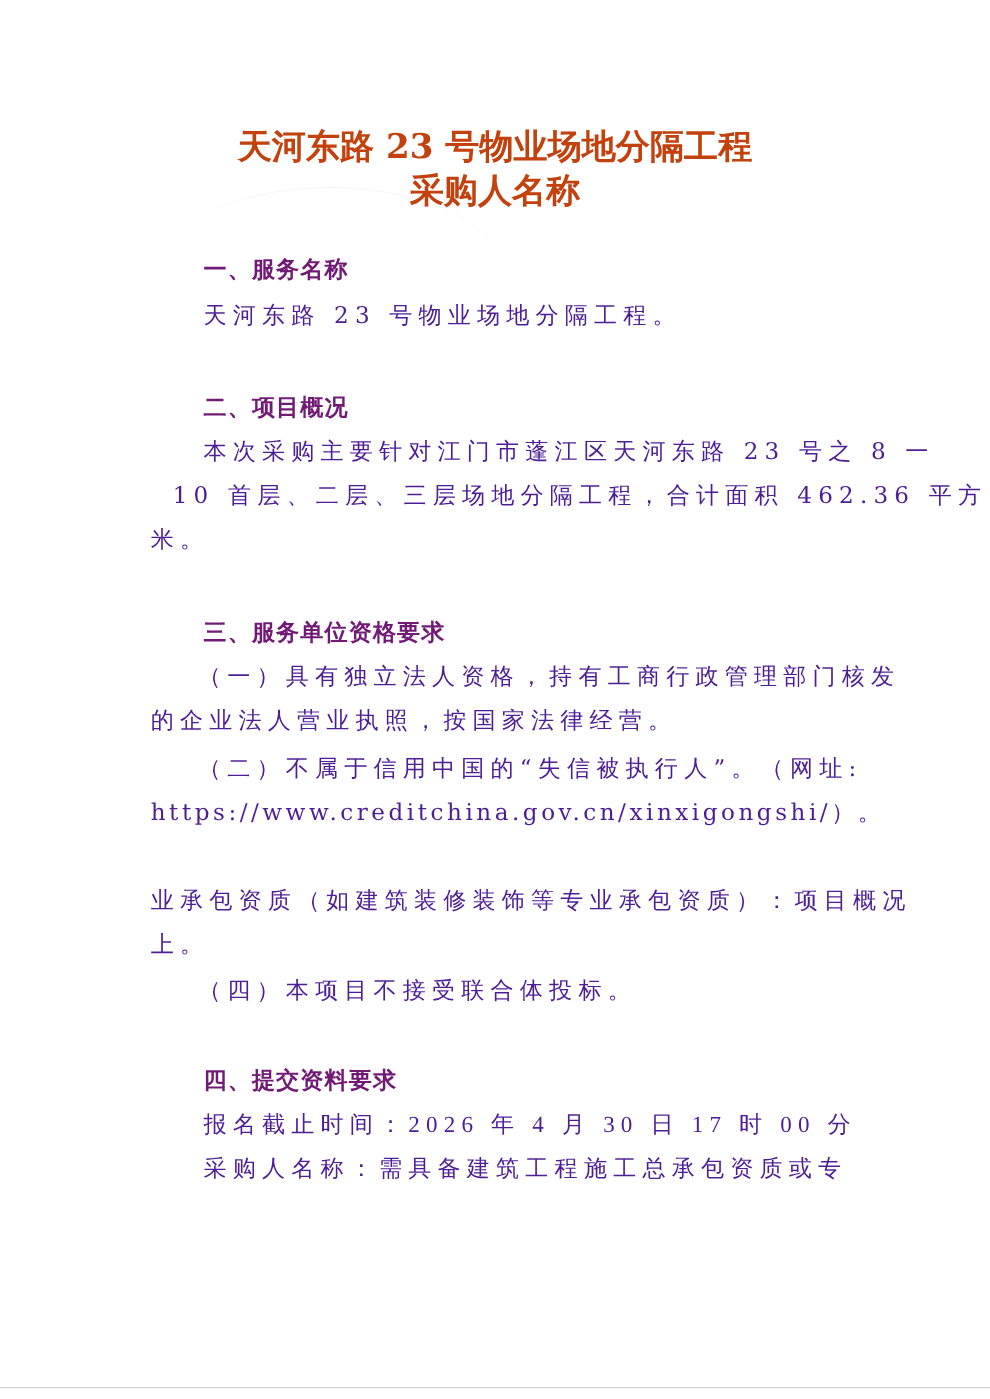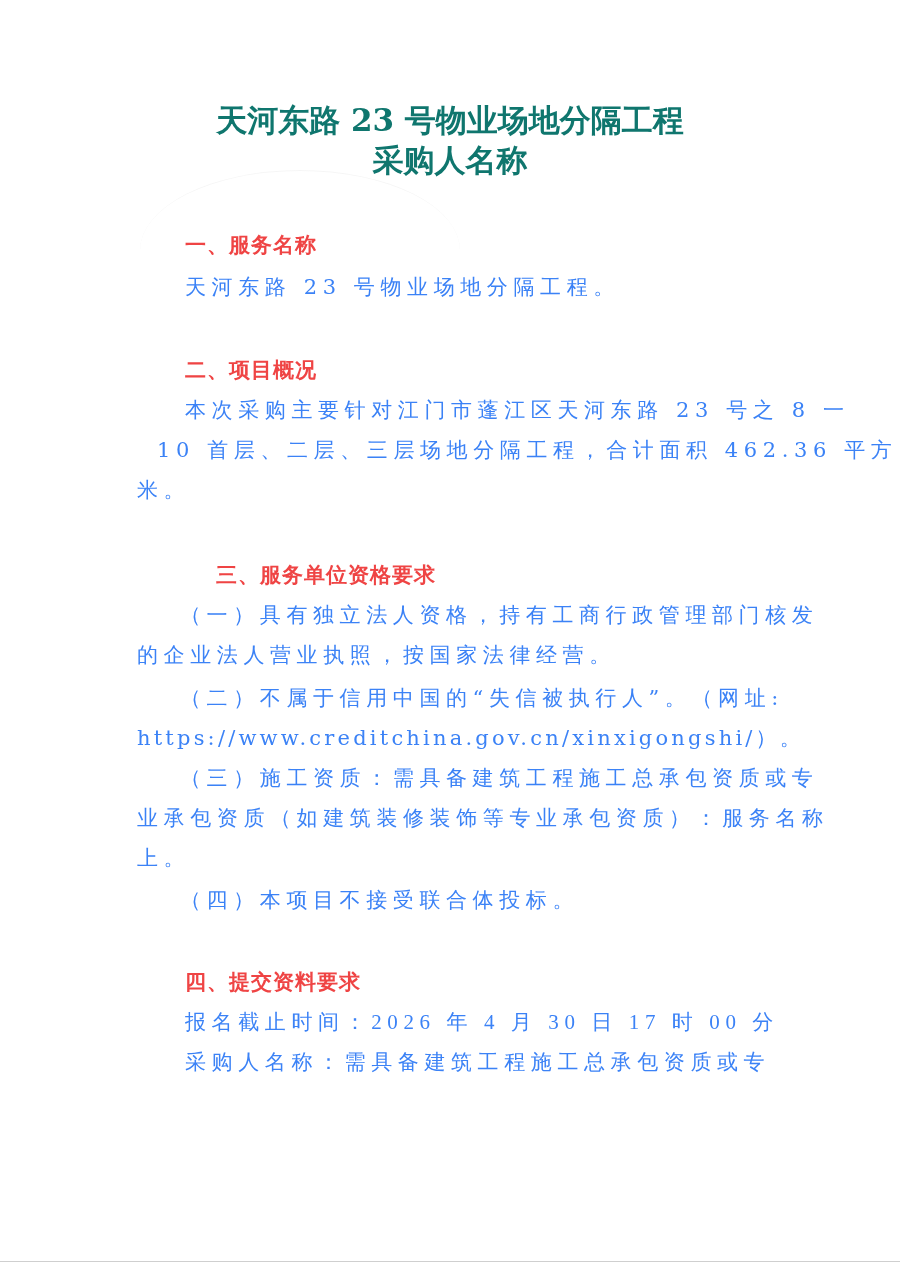--- a/index.html
+++ b/index.html
@@ -1,31 +1,31 @@
 <!DOCTYPE html>
 <html><head>
 <meta charset="utf-8">
 <style>
   html, body { margin: 0; padding: 0; background: #ffffff; }
   body { width: 900px; height: 1272px; position: relative; overflow: hidden; }
   .page { position: absolute; left: 0; top: 0; width: 900px; height: 1272px; background: #fff; }
   .title {
     position: absolute; left: 0; width: 900px; text-align: center;
     font-family: "DejaVu Serif", "Liberation Serif", serif;
-    font-weight: bold; font-size: 31px; color: #0f766e; line-height: 40px; letter-spacing: 0px;
+    font-weight: bold; font-size: 31px; color: #c2410c; line-height: 40px; letter-spacing: 0px; margin-top: 14px;
   }
   .line {
     position: absolute; white-space: nowrap;
     font-family: "DejaVu Serif", "Liberation Serif", serif;
-    font-size: 21px; color: #3b82f6; line-height: 40px; letter-spacing: 5.6px;
+    font-size: 21px; color: #4c1d95; line-height: 40px; letter-spacing: 5.6px;
   }
   .heading {
     position: absolute; white-space: nowrap;
     font-family: "DejaVu Sans", "Liberation Sans", sans-serif;
-    font-weight: bold; font-size: 21px; color: #ef4444; line-height: 40px; letter-spacing: 1px;
+    font-weight: bold; font-size: 21px; color: #701a75; line-height: 40px; letter-spacing: 1px;
   }
   .ind { left: 185px; }
   .cont { left: 137px; }
   .bottom-rule {
     position: absolute; left: 0; top: 1261px; width: 900px; height: 1px; background: #cfcfcf;
   }
   .scan-mark {
     position: absolute; left: 140px; top: 170px; width: 320px; height: 160px;
     border-top: 1px solid #f0f0f0; border-radius: 50% 50% 0 0; opacity: 0.6;
   }
@@ -41,27 +41,26 @@
   <div class="title" style="top:140px;">采购人名称</div>
 
   <div class="heading" style="left:185px; top:225px;">一、服务名称</div>
   <div class="line ind" style="top:267px;">天河东路 23 号物业场地分隔工程。</div>
 
   <div class="heading" style="left:185px; top:350px;">二、项目概况</div>
   <div class="line ind" style="top:390px;">本次采购主要针对江门市蓬江区天河东路 23 号之 8 一</div>
   <div class="line cont" style="top:430px;margin-left:20px;">10 首层、二层、三层场地分隔工程，合计面积 462.36 平方</div>
   <div class="line cont" style="top:470px;">米。</div>
 
-  <div class="heading" style="left:185px; top:555px;margin-left:31px;">三、服务单位资格要求</div>
+  <div class="heading" style="left:185px; top:555px;">三、服务单位资格要求</div>
   <div class="line ind" style="top:595px; left:180px;">（一）具有独立法人资格，持有工商行政管理部门核发</div>
   <div class="line ind" style="top:678px; left:180px;">（二）不属于信用中国的“失信被执行人”。（网址:</div>
   <div class="line cont" style="top:635px;">的企业法人营业执照，按国家法律经营。</div>
   <div class="line cont" style="top:718px; letter-spacing:3.2px;">https://www.creditchina.gov.cn/xinxigongshi/）。</div>
-  <div class="line ind" style="top:758px; left:180px;">（三）施工资质：需具备建筑工程施工总承包资质或专</div>
-  <div class="line cont" style="top:798px;">业承包资质（如建筑装修装饰等专业承包资质）：服务名称</div>
+  <div class="line cont" style="top:798px;">业承包资质（如建筑装修装饰等专业承包资质）：项目概况</div>
   <div class="line cont" style="top:838px;">上。</div>
   <div class="line ind" style="top:880px; left:180px;">（四）本项目不接受联合体投标。</div>
 
   <div class="heading" style="left:185px; top:962px;">四、提交资料要求</div>
   <div class="line ind" style="top:1002px;font-family:Liberation Serif, serif;">报名截止时间：2026 年 4 月 30 日 17 时 00 分</div>
   <div class="line ind" style="top:1042px;">采购人名称：需具备建筑工程施工总承包资质或专</div>
 
   <div class="bottom-rule"></div>
 </div>
 

